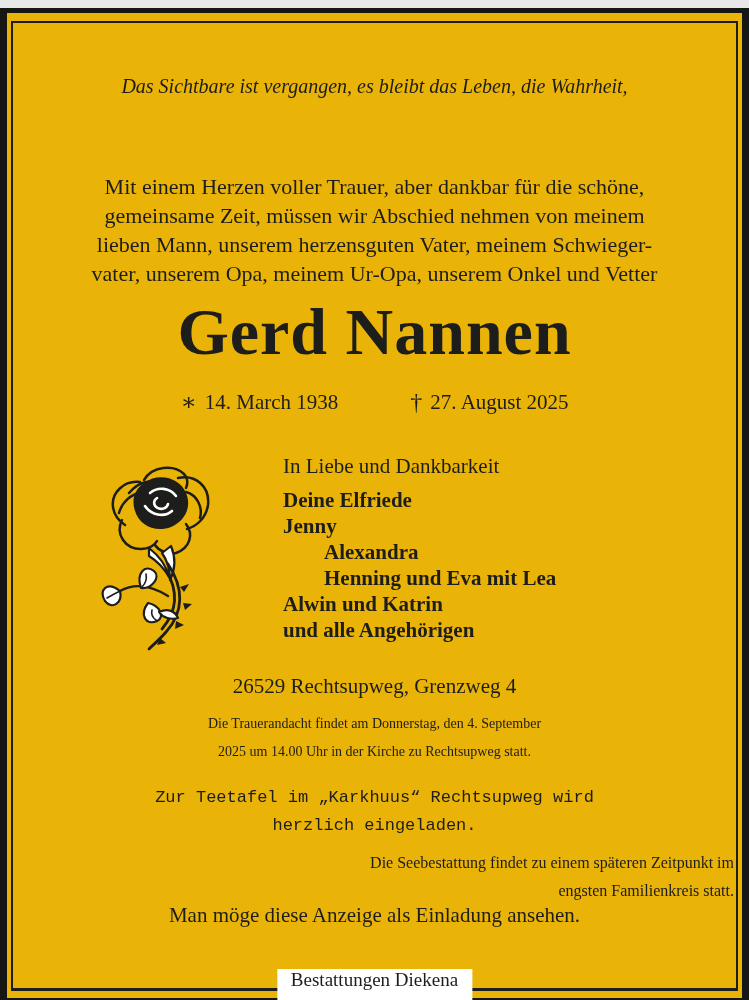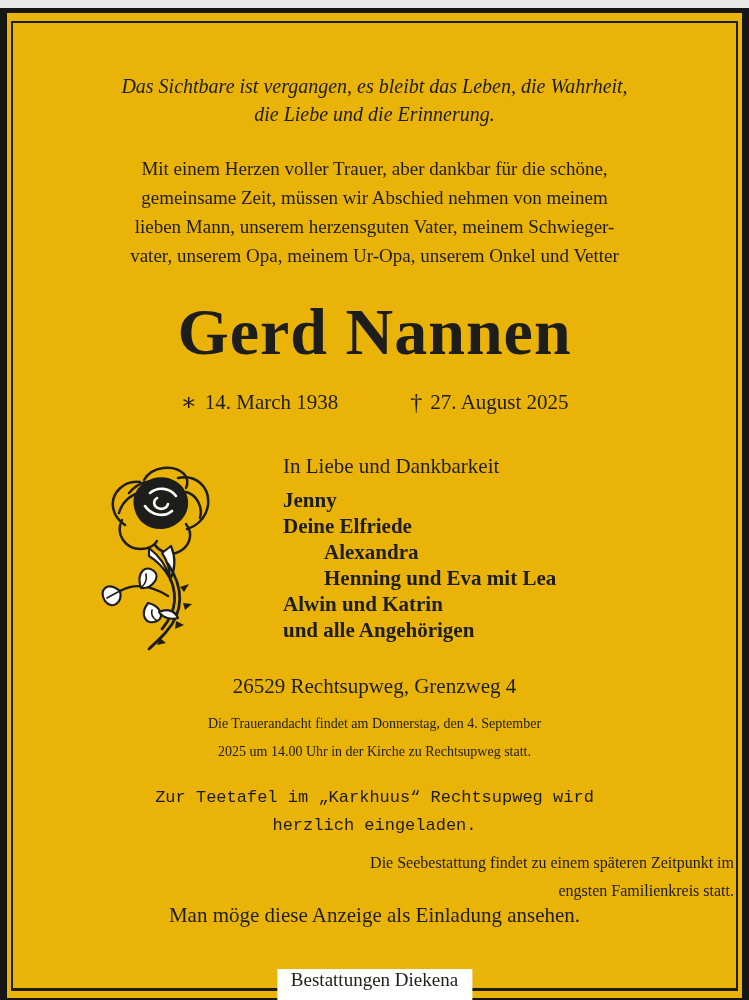--- a/index.html
+++ b/index.html
@@ -34,22 +34,22 @@
     text-align: center;
   }
   .block { position: absolute; left: 0; right: 0; }
   .epigraph {
     top: 49px;
     font-style: italic;
     font-size: 20px;
     line-height: 28px;
   }
   .intro {
-    top: 131px;
-    font-size: 19px;
+    top: 149px;
+    font-size: 22px;
     line-height: 29px;
   }
   .deceased-name {
     top: 273px;
     font-size: 66px;
     line-height: 72px;
     font-weight: bold;
     letter-spacing: 1px;
   }
   .dates {
@@ -109,21 +109,20 @@
 <body>
 
 <div class="page">
   <div class="frame-outer"></div>
   <div class="frame-inner"></div>
 
   <div class="content">
 
     <div class="block epigraph">
       <div>Das Sichtbare ist vergangen, es bleibt das Leben, die Wahrheit,</div>
-      <div>die Liebe und die Erinnerung.</div>
     </div>
 
     <div class="block intro">
       <div>Mit einem Herzen voller Trauer, aber dankbar für die schöne,</div>
       <div>gemeinsame Zeit, müssen wir Abschied nehmen von meinem</div>
       <div>lieben Mann, unserem herzensguten Vater, meinem Schwieger-</div>
       <div>vater, unserem Opa, meinem Ur-Opa, unserem Onkel und Vetter</div>
     </div>
 
     <div class="block deceased-name">Gerd Nannen</div>
@@ -180,22 +179,22 @@
       <g fill="none" stroke="#1d1d1b" stroke-width="1.6" stroke-linecap="round">
         <path d="M11 138 C16 135 20 133 24 131"></path>
         <path d="M50 114 C51 119 49 124 46 127"></path>
         <path d="M56 150 C55 154 57 158 60 160"></path>
       </g>
     </svg>
 
     <div class="block tribute">In Liebe und Dankbarkeit</div>
 
     <div class="block mourners">
+      <div class="mourner">Deine Elfriede</div>
       <div class="mourner">Jenny</div>
-      <div class="mourner">Deine Elfriede</div>
       <div class="mourner indented">Alexandra</div>
       <div class="mourner indented">Henning und Eva mit Lea</div>
       <div class="mourner">Alwin und Katrin</div>
       <div class="mourner">und alle Angehörigen</div>
     </div>
 
     <div class="block address">26529 Rechtsupweg, Grenzweg 4</div>
 
     <div class="block service">
       <div>Die Trauerandacht findet am Donnerstag, den 4. September</div>

